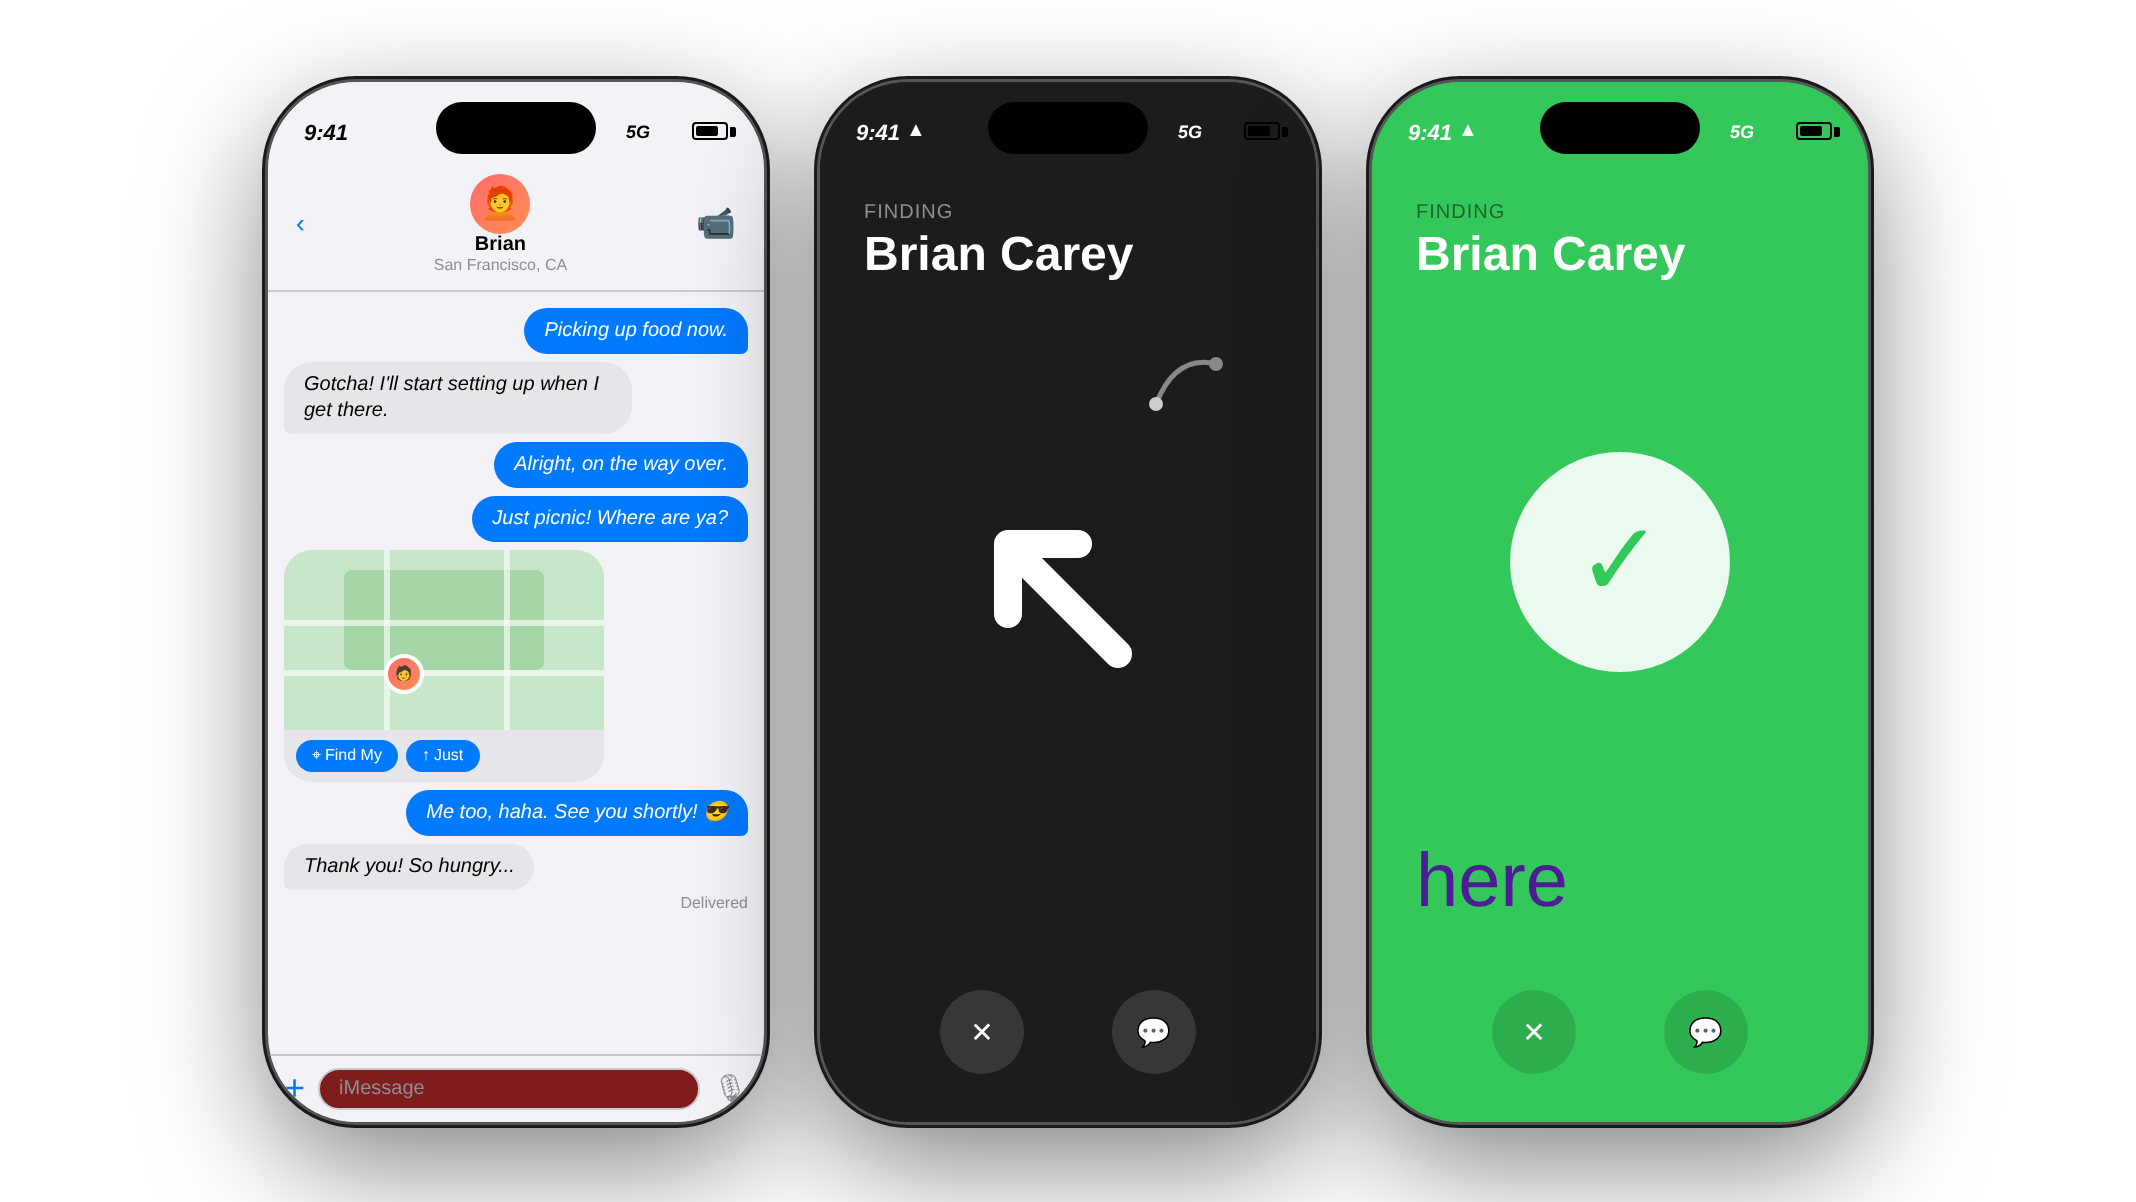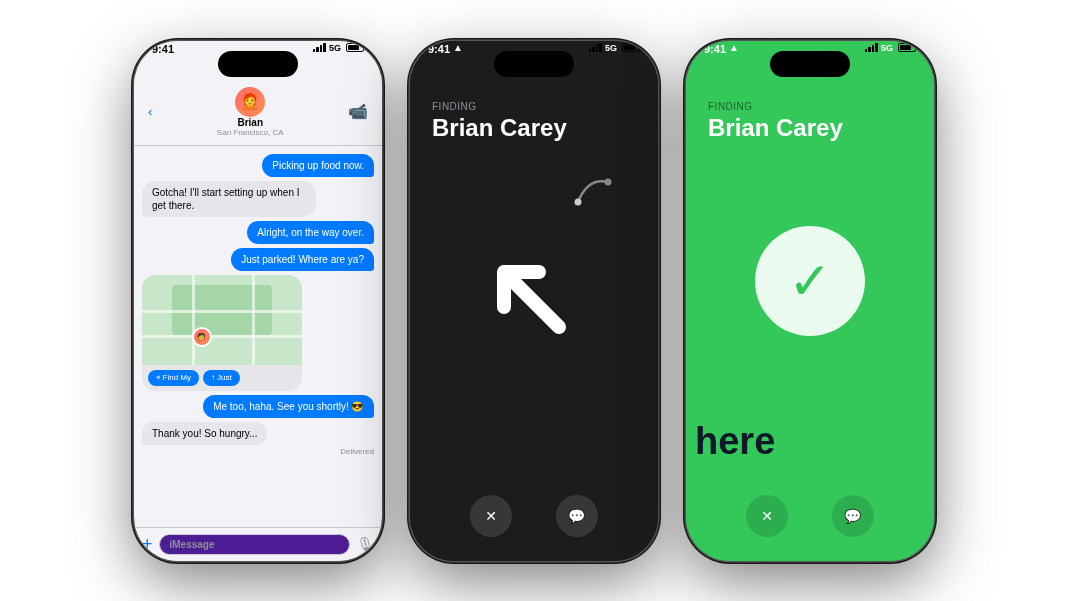--- a/index.html
+++ b/index.html
@@ -69,40 +69,41 @@
 
     
     .status-bar {
       position: absolute;
       top: 0;
       left: 0;
       right: 0;
       height: 46px;
       display: flex;
       align-items: flex-start;
-      padding: 0 18px 0;
+      padding: 18px 18px 0;
       justify-content: space-between;
       z-index: 5;
+      font-style: italic;
     }
 
     .status-time {
       font-size: 11px;
       font-weight: 600;
       color: #fff;
       margin-top: 2px;
     }
 
     .status-time.dark {
       color: #000;
     }
 
     .status-icons {
       display: flex;
       align-items: center;
-      gap: 3px;
+      gap: 19px;
       margin-top: 2px;
     }
 
     .status-icons span {
       font-size: 9px;
       color: #fff;
       font-weight: 600;
     }
 
     .status-icons.dark span {
@@ -181,20 +182,21 @@
       flex-direction: column;
       gap: 4px;
     }
 
     .msg-bubble {
       max-width: 75%;
       padding: 5px 10px;
       border-radius: 14px;
       font-size: 10px;
       line-height: 1.3;
+      font-style: italic;
     }
 
     .msg-out {
       background: #007aff;
       color: white;
       align-self: flex-end;
       border-bottom-right-radius: 4px;
     }
 
     .msg-in {
@@ -277,27 +279,26 @@
     }
 
     .plus-btn {
       color: #007aff;
       font-size: 18px;
       line-height: 1;
     }
 
     .text-input-bar {
       flex: 1;
-      background: #4c1d95;
+      background: #7f1d1d;
       border: 0.5px solid #c8c8cc;
       border-radius: 16px;
       padding: 4px 10px;
       font-size: 10px;
       color: #8e8e93;
-      font-weight: bold;
     }
 
     .mic-btn {
       color: #8e8e93;
       font-size: 14px;
     }
 
     
     .finding-dark-screen {
       position: absolute;
@@ -437,24 +438,24 @@
       justify-content: center;
     }
 
     .check-mark {
       color: #34c759;
       font-size: 52px;
       line-height: 1;
     }
 
     .here-text {
-      color: #0f172a;
+      color: #4c1d95;
       font-size: 38px;
-      font-weight: 700;
-      padding: 0 9px 20px;
+      font-weight: 400;
+      padding: 0 22px 20px;
     }
 
     .bottom-actions-green {
       display: flex;
       justify-content: space-between;
       align-items: center;
       padding: 12px 60px 24px;
     }
 
     .action-btn-green {
@@ -565,21 +566,21 @@
           <span class="contact-name-small">Brian</span>
           <span class="contact-subtitle">San Francisco, CA</span>
         </div>
         <div class="video-icon">📹</div>
       </div>
 
       <div class="messages-list">
         <div class="msg-bubble msg-out">Picking up food now.</div>
         <div class="msg-bubble msg-in">Gotcha! I'll start setting up when I get there.</div>
         <div class="msg-bubble msg-out">Alright, on the way over.</div>
-        <div class="msg-bubble msg-out">Just parked! Where are ya?</div>
+        <div class="msg-bubble msg-out">Just picnic! Where are ya?</div>
 
         <div class="map-bubble">
           <div class="map-placeholder">
 
             <div class="map-green-area" style="top:10px;left:30px;width:100px;height:50px;background:#a5d6a7;"></div>
             <div class="map-road-h" style="top:35px;"></div>
             <div class="map-road-h" style="top:60px;"></div>
             <div class="map-road-v" style="left:50px;"></div>
             <div class="map-road-v" style="left:110px;"></div>
             <div class="map-avatar-pin" style="bottom:18px;left:50px;">🧑</div>

